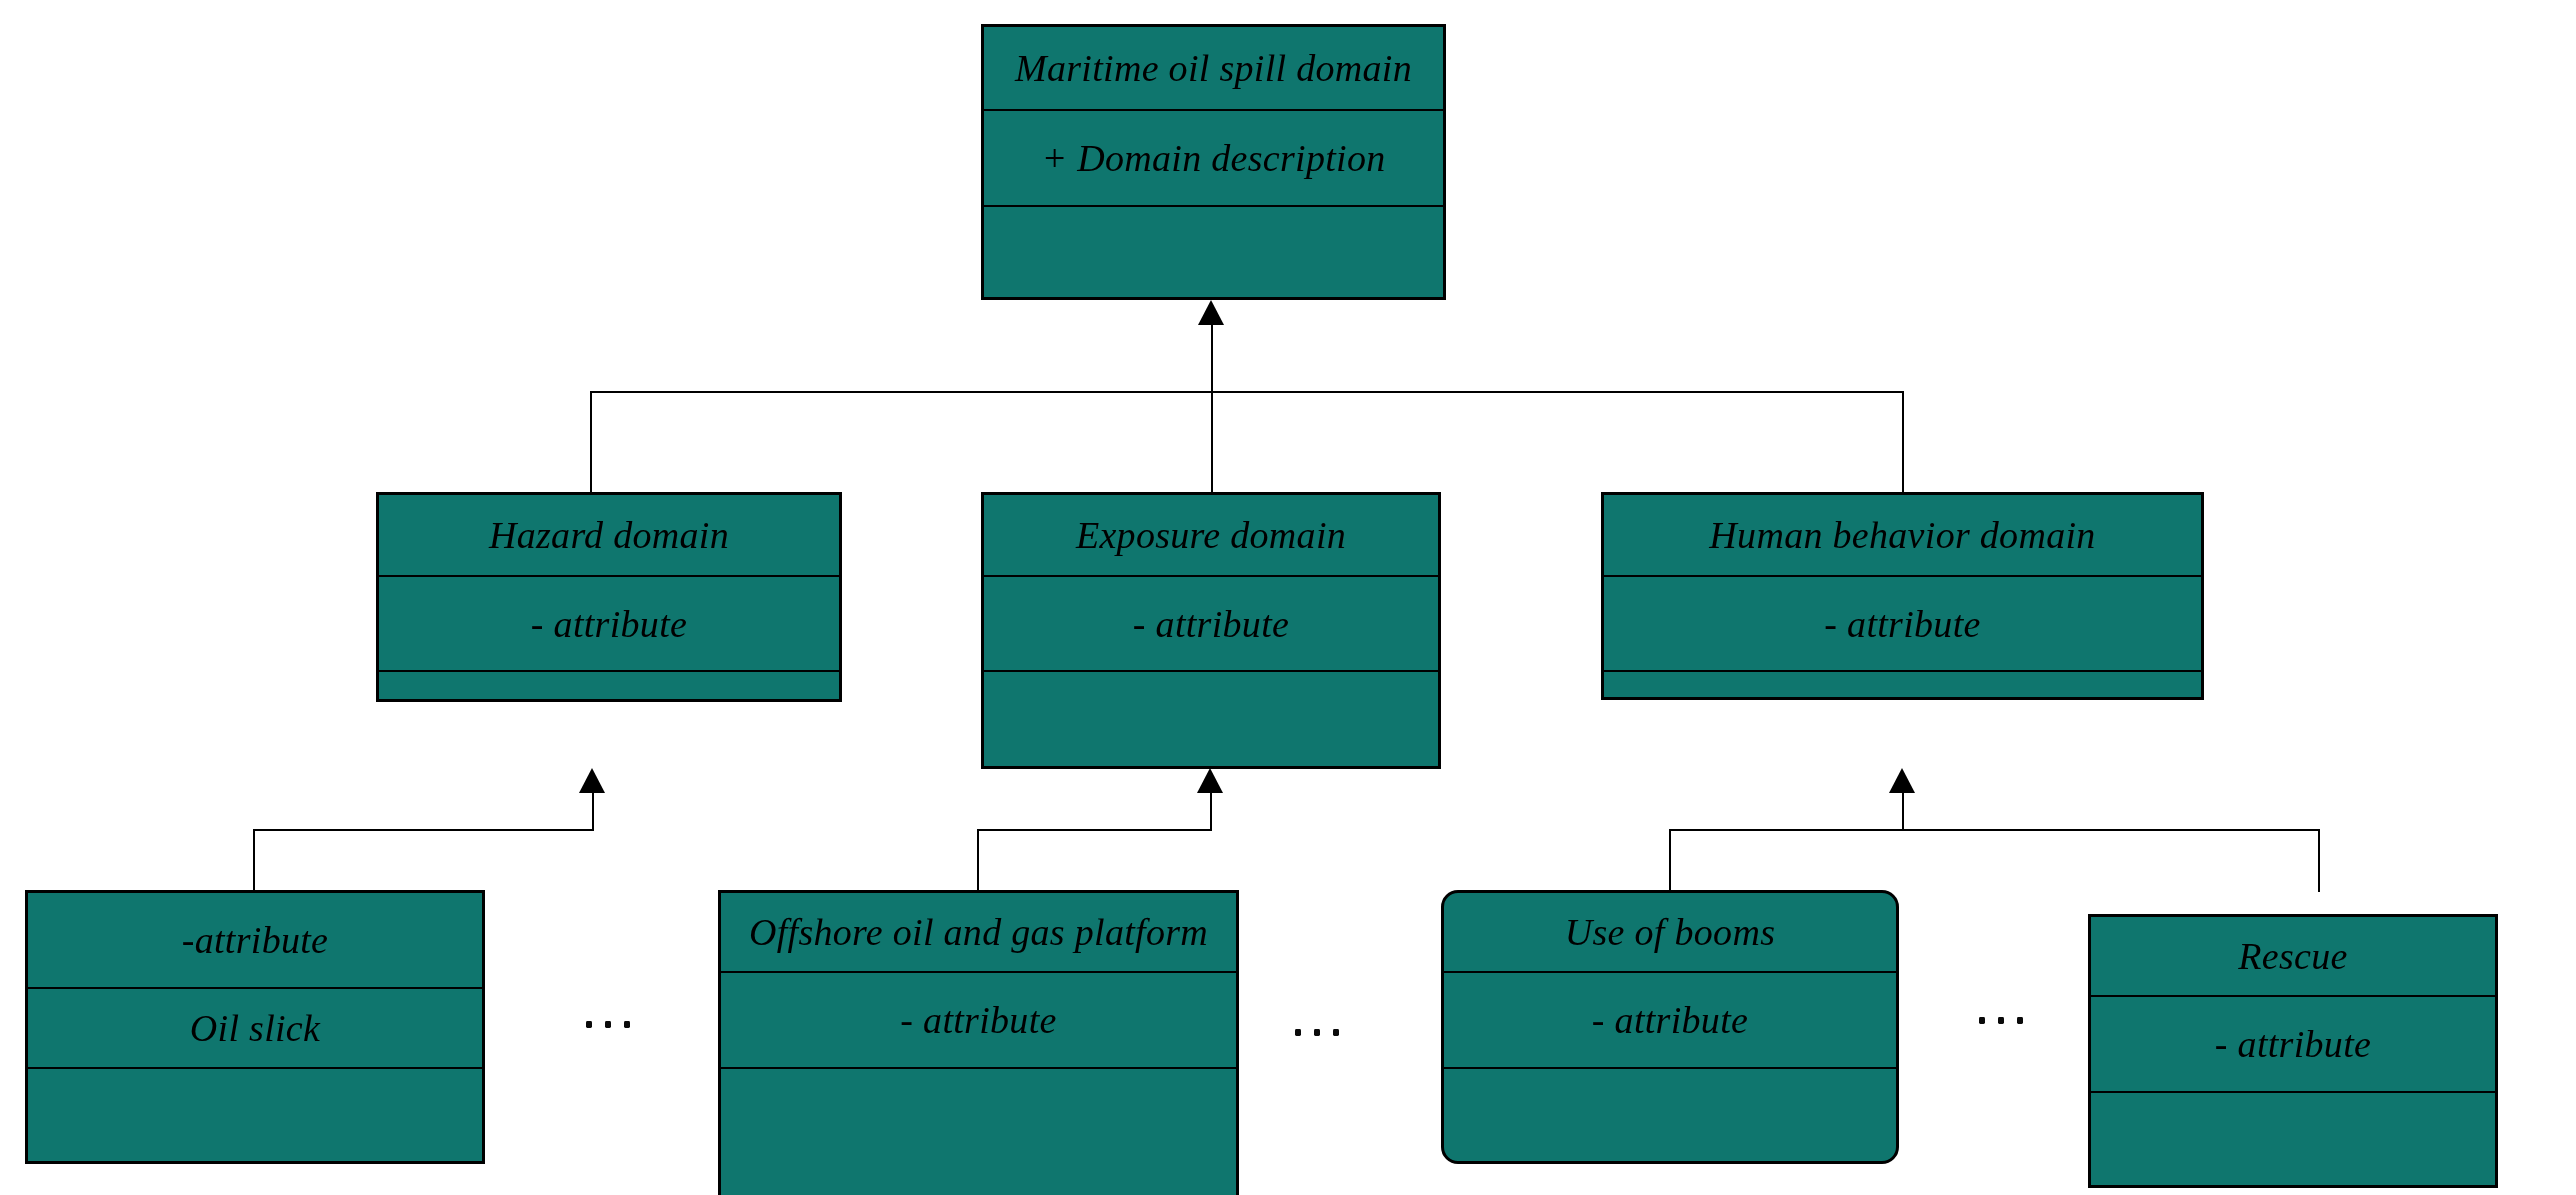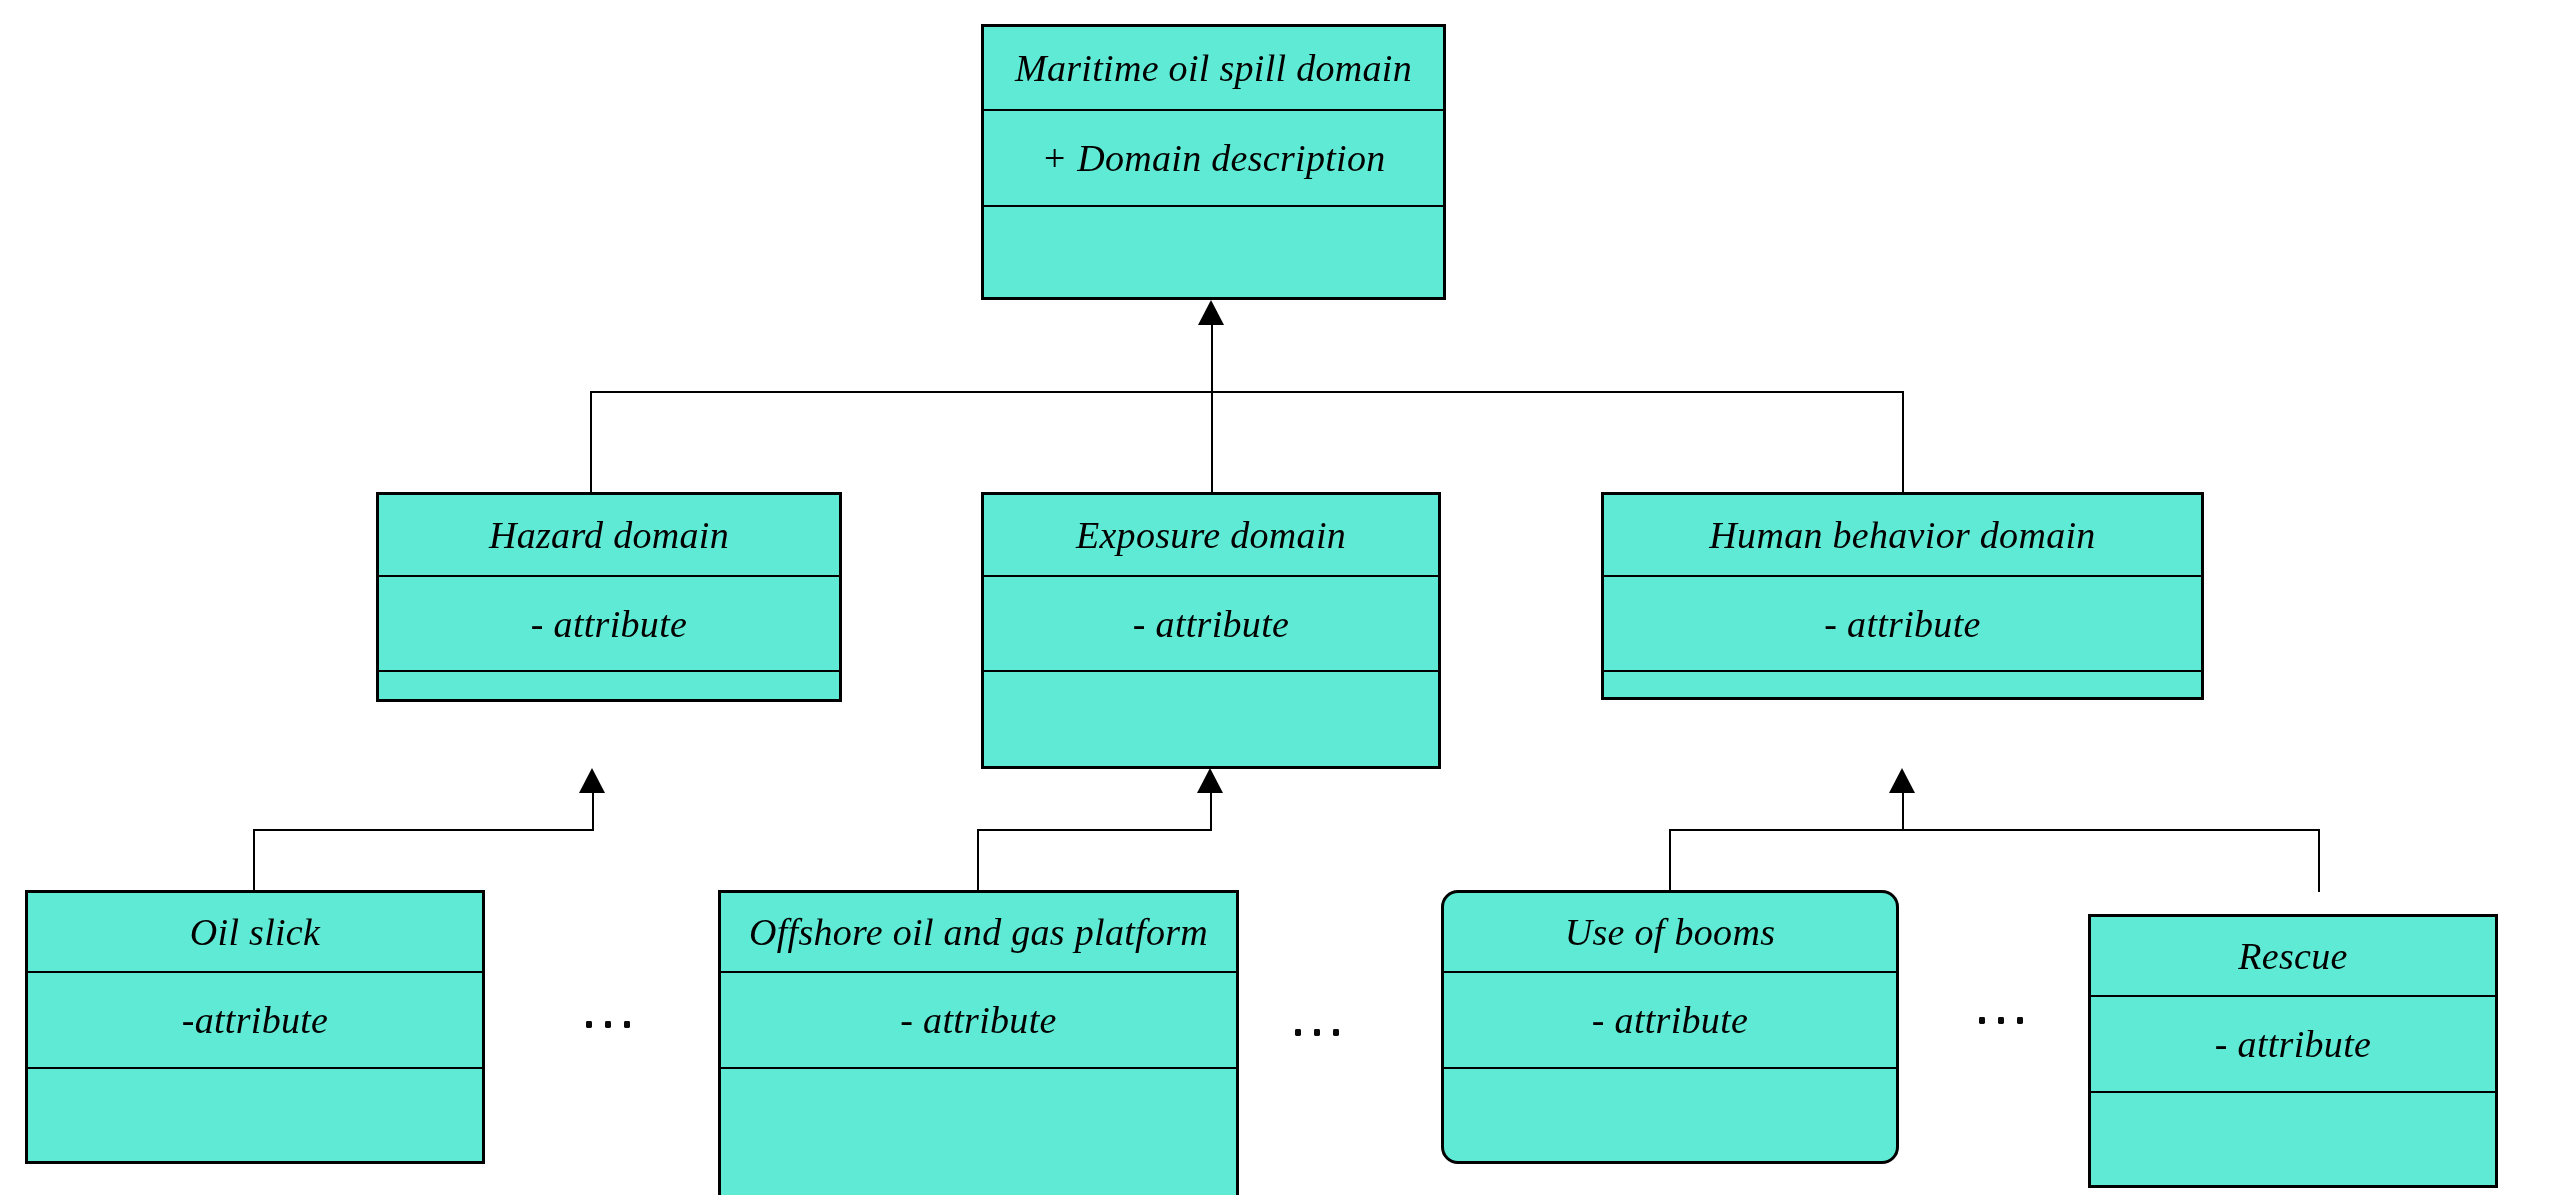--- a/index.html
+++ b/index.html
@@ -11,21 +11,21 @@
     font-style:italic;
     color:#000000;
     overflow:hidden;
   }
 
   
   .uml-class{
     position:absolute;
     box-sizing:border-box;
     border:3.4px solid #000;
-    background:#5eead4;
+    background:#0f766e;
     display:flex;
     flex-direction:column;
   }
   .compartment{
     box-sizing:border-box;
     display:flex;
     align-items:center;
     justify-content:center;
     text-align:center;
     font-size:38px;
@@ -159,22 +159,22 @@
     <div class="compartment ops"></div>
   </div>
 
   <div class="uml-class row-mid" id="box-human">
     <div class="compartment title">Human behavior domain</div>
     <div class="compartment attr">- attribute</div>
     <div class="compartment ops"></div>
   </div>
 
   <div class="uml-class row-bottom" id="box-oilslick">
+    <div class="compartment attr">-attribute</div>
     <div class="compartment title">Oil slick</div>
-    <div class="compartment attr">-attribute</div>
     <div class="compartment ops"></div>
   </div>
 
   <div class="uml-class row-bottom" id="box-offshore">
     <div class="compartment title">Offshore oil and gas platform</div>
     <div class="compartment attr">- attribute</div>
     <div class="compartment ops"></div>
   </div>
 
   <div class="uml-class row-bottom" id="box-booms">

